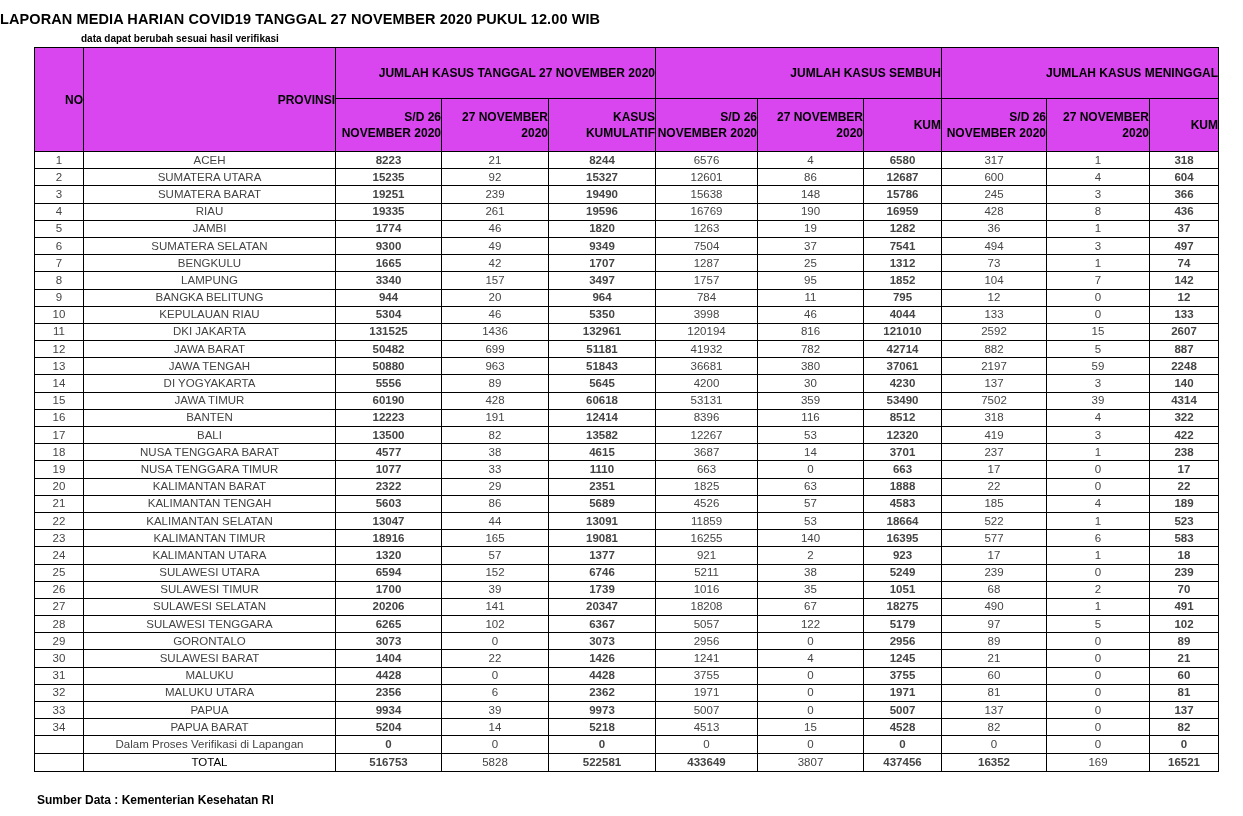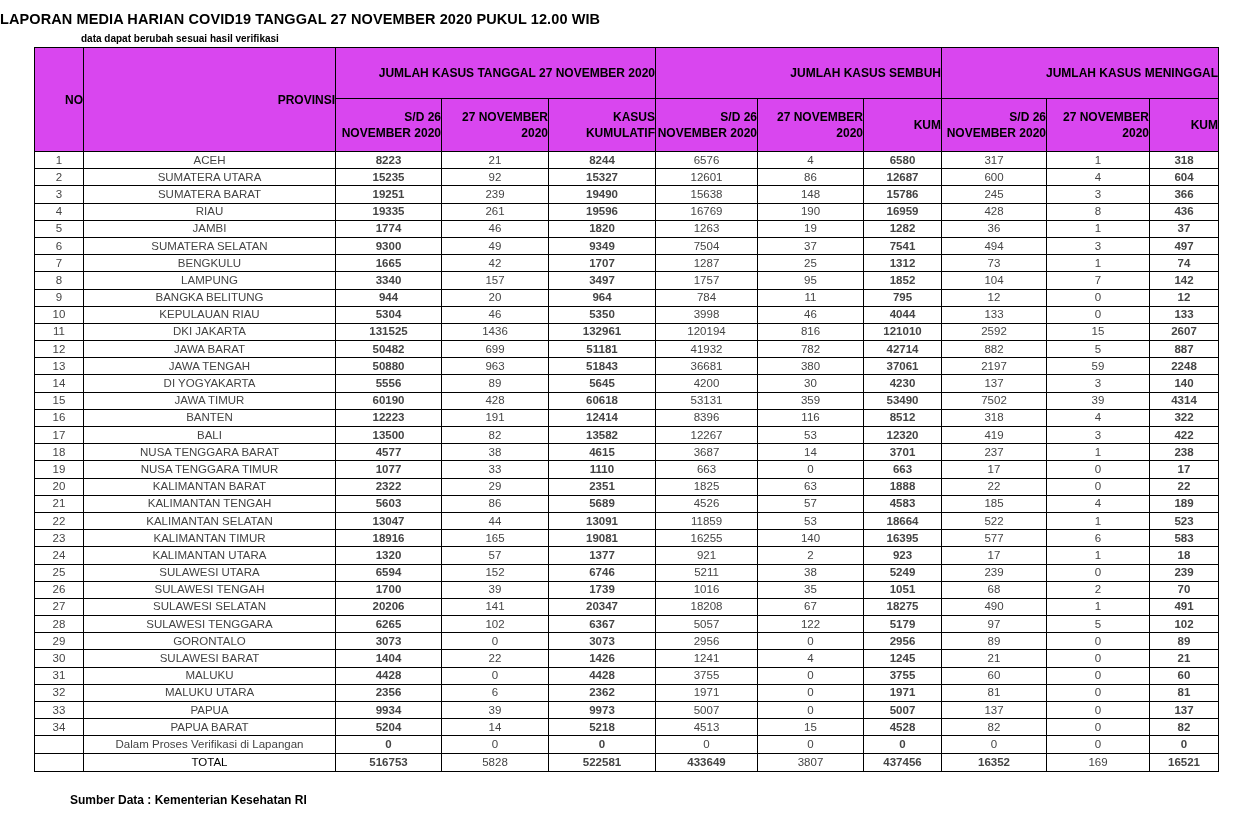--- a/index.html
+++ b/index.html
@@ -11,21 +11,21 @@
   table.report th { background: #d946ef; font-weight: bold; font-size: 12px; text-align: right; vertical-align: middle; line-height: 16px; white-space: normal; }
   th.group { height: 50px; }
   th.sub { height: 52px; }
   table.report td { height: 16.2px; font-family: "Liberation Sans", sans-serif; font-size: 11.5px; line-height: 15px; text-align: center; color: #444; }
   td.no { color: #333; }
   td.prov { text-align: left; padding-left: 2px; color: #333; font-size: 11.5px; }
   td.b { font-weight: bold; color: #000; font-size: 12px; }
   td.light { color: #555; }
   tr.total td.prov { font-weight: normal; color: #000; }
   table.report tr.total td { height: 17px; }
-  .footer { position: absolute; left: 37px; top: 793px; font-size: 12px; font-weight: bold; margin-left: 33px; }
+  .footer { position: absolute; left: 37px; top: 793px; font-size: 12px; font-weight: bold; }
 </style>
 </head>
 <body>
 
 <div class="title">LAPORAN MEDIA HARIAN COVID19 TANGGAL 27 NOVEMBER 2020 PUKUL 12.00 WIB</div>
 <div class="subtitle">data dapat berubah sesuai hasil verifikasi</div>
 
 <table class="report">
   <colgroup>
     <col style="width:49px">
@@ -381,21 +381,21 @@
         <td class="b">6746</td>
         <td class="">5211</td>
         <td class="light">38</td>
         <td class="b">5249</td>
         <td class="">239</td>
         <td class="light">0</td>
         <td class="b">239</td>
       </tr>
       <tr>
         <td class="no">26</td>
-        <td class="prov">SULAWESI TENGAH</td>
+        <td class="prov">SULAWESI TIMUR</td>
         <td class="b">1700</td>
         <td class="light">39</td>
         <td class="b">1739</td>
         <td class="">1016</td>
         <td class="light">35</td>
         <td class="b">1051</td>
         <td class="">68</td>
         <td class="light">2</td>
         <td class="b">70</td>
       </tr>

